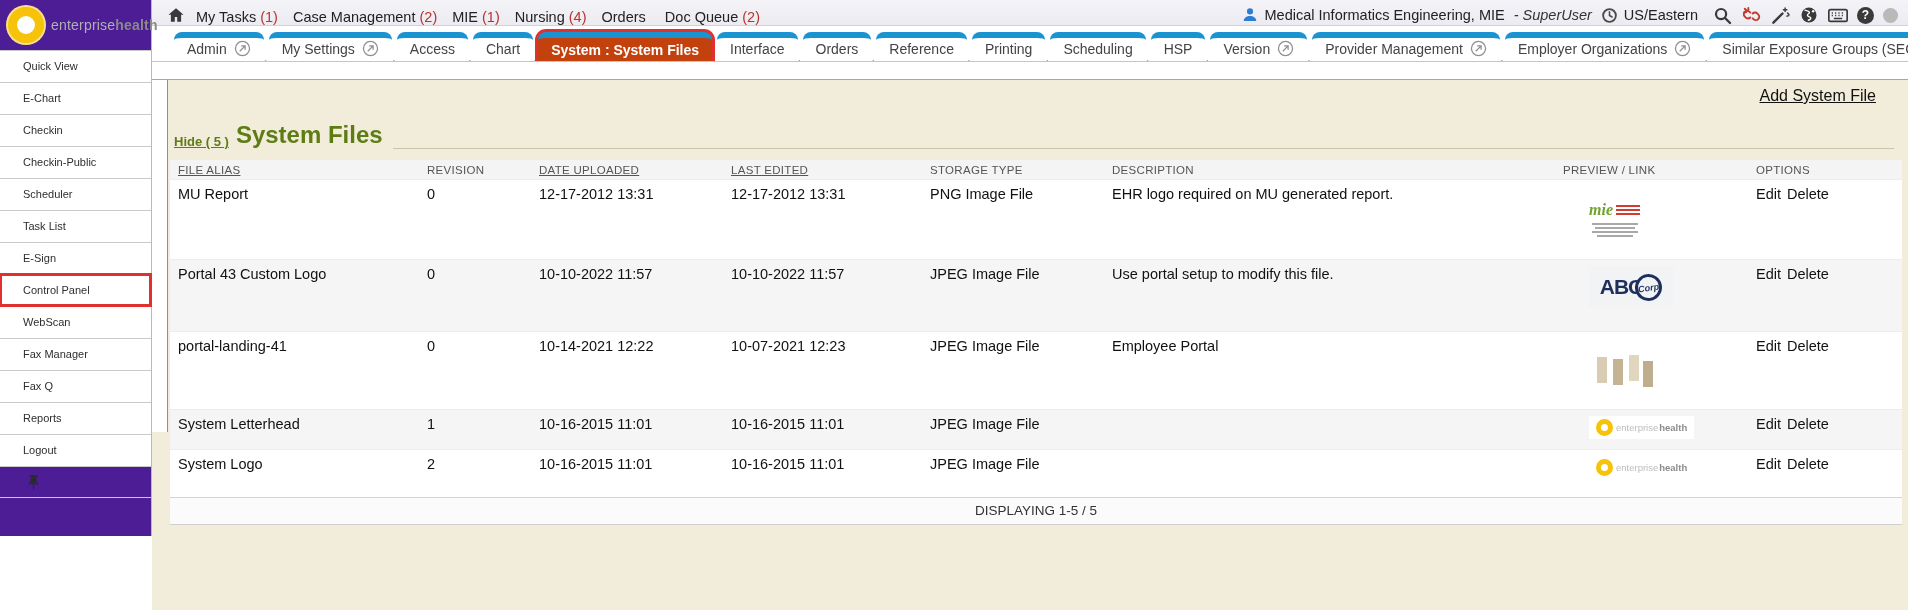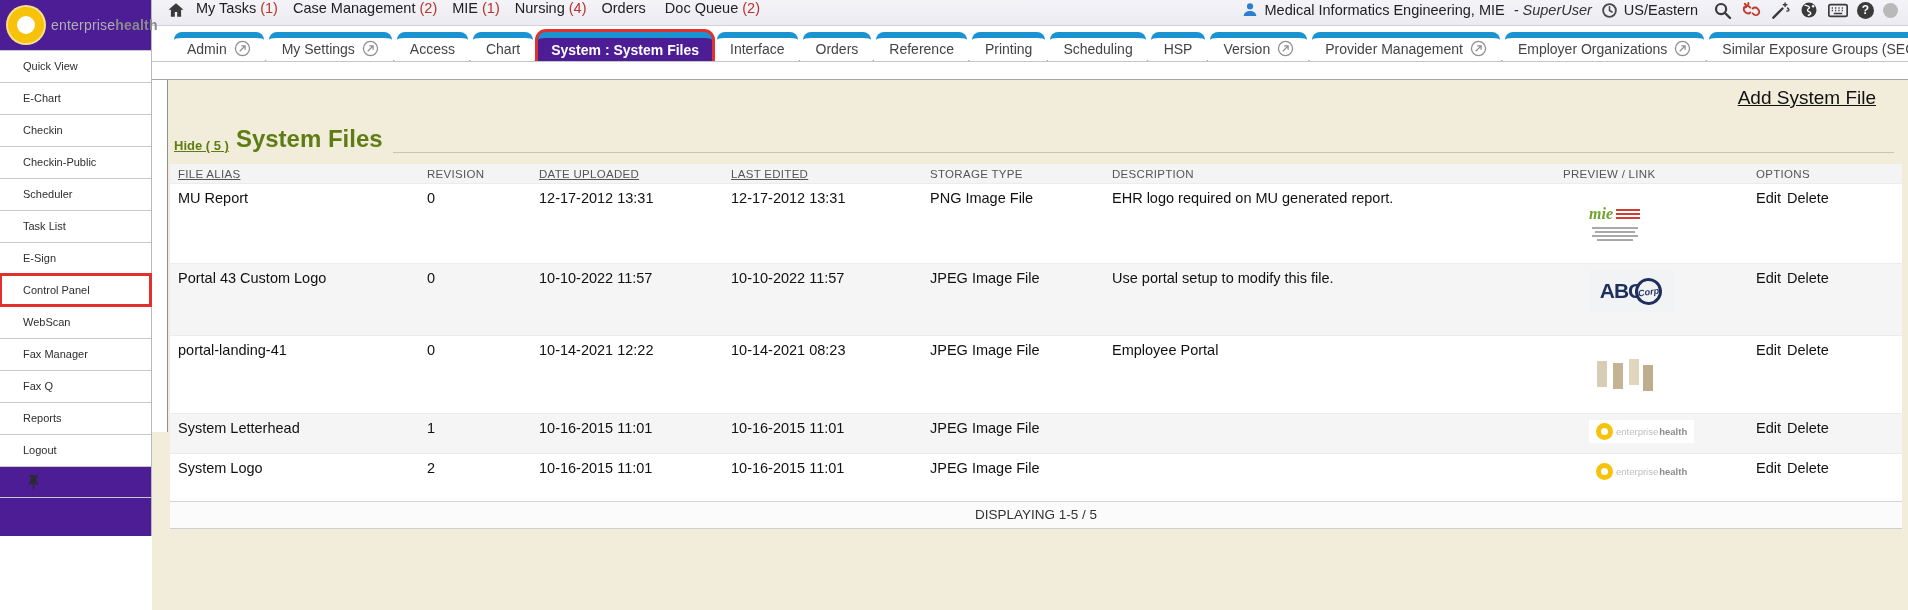--- a/index.html
+++ b/index.html
@@ -16,44 +16,44 @@
   .logo-word .w2 { color:#8a8a8a; font-weight:bold; }
   .side-list { list-style:none; }
   .side-item { height:32px; line-height:31px; padding-left:23px; font-size:11px; color:#2e2e2e; border-top:1px solid #c9c9c9; cursor:pointer; background:#fff; }
   .side-item.highlight { outline:3px solid #e0312e; outline-offset:-2px; }
   .pin-row { height:32px; border-top:1px solid #c9c9c9; border-bottom:1px solid #c9c9c9; display:flex; align-items:center; padding-left:23px; cursor:pointer; }
 
   
   .main { margin-left:152px; height:610px; display:flex; flex-direction:column; }
 
   
-  .topbar { height:26px; background:linear-gradient(#f4f3f8,#ecebf1); border-bottom:1px solid #d2d1da; display:flex; align-items:flex-start; padding:0 10px 0 14px; font-size:14.5px; color:#222; white-space:nowrap; }
+  .topbar { height:26px; background:linear-gradient(#f4f3f8,#ecebf1); border-bottom:1px solid #d2d1da; display:flex; align-items:flex-end; padding:0 10px 0 14px; font-size:14.5px; color:#222; white-space:nowrap; }
   .topbar .navitem { margin-right:15px; cursor:pointer; }
   .topbar .count { color:#b6342c; }
   .top-spacer { flex:1; }
   .icn { display:inline-flex; align-items:center; justify-content:center; width:20px; height:20px; vertical-align:middle; }
   .userwrap { display:flex; align-items:center; gap:5px; margin-right:8px; }
   .role { font-style:italic; color:#333; margin-left:4px; }
   .tzwrap { display:flex; align-items:center; gap:4px; margin-right:14px; }
   .iconset { display:flex; align-items:center; gap:9px; }
   .help-badge { width:17px; height:17px; border-radius:50%; background:#3a3a3a; color:#fff; font-weight:bold; font-size:12px; display:flex; align-items:center; justify-content:center; cursor:pointer; }
   .presence-dot { width:15px; height:15px; border-radius:50%; background:#b9b9b9; }
 
   
   .tabbar { height:36px; background:#fff; border-bottom:1px solid #c4c4cc; display:flex; align-items:flex-end; gap:5px; padding:0 0 0 22px; overflow:hidden; white-space:nowrap; }
   .tab { position:relative; display:inline-flex; align-items:center; gap:7px; height:29px; padding:0 13px 2px 13px; background:#fff; border-top:6px solid #1a93d0; border-radius:8px 8px 0 0; font-size:14px; color:#444; cursor:pointer; flex:0 0 auto; }
   .tab:not(.active)::after { content:","; position:absolute; right:-4px; bottom:-4px; color:#555; font-size:15px; }
-  .tab.active { background:#4c1d95; border-top-color:#1a93d0; color:#fff; font-weight:bold; box-shadow:0 0 0 3px #e0312e; padding-bottom:0; }
+  .tab.active { background:#c2410c; border-top-color:#1a93d0; color:#fff; font-weight:bold; box-shadow:0 0 0 3px #e0312e; padding-bottom:0; }
   .popout { width:17px; height:17px; flex:0 0 auto; }
 
   
   .band { height:18px; background:#fff; border-bottom:1px solid #a6a6a6; }
   .content { position:relative; flex:1; background:#f2ecda; }
   .gutter { position:absolute; left:0; top:0; width:16px; height:352px; background:#fff; border-right:1px solid #8f8f8f; }
-  .addrow { text-align:right; padding:7px 32px 0 0; font-size:19px; }
+  .addrow { text-align:right; padding:7px 32px 0 0; font-size:16px; }
   .addlink { color:#111; text-decoration:underline; cursor:pointer; }
   .titlerow { display:flex; align-items:flex-end; margin:16px 14px 0 22px; }
   .hidelink { color:#5d7d14; font-weight:bold; font-size:13px; text-decoration:underline; cursor:pointer; }
   .pagetitle { color:#5d7d14; font-weight:bold; font-size:24px; margin-left:7px; }
   .rule { flex:1; height:1px; background:#cbc4a9; margin-left:10px; }
 
   
   table.files { width:1732px; margin:11px 0 0 18px; border-collapse:collapse; background:#fff; table-layout:fixed; font-size:14.5px; }
   col.c-alias{width:249px;} col.c-rev{width:112px;} col.c-up{width:192px;} col.c-ed{width:199px;}
   col.c-st{width:182px;} col.c-desc{width:451px;} col.c-pv{width:193px;} col.c-opt{width:154px;}
@@ -375,21 +375,21 @@
                 </span>
               </td>
               <td data-interactable="false">
                 <span class="optlink" data-interactable="true">Edit</span><span class="optlink" data-interactable="true">Delete</span>
               </td>
             </tr>
             <tr data-interactable="false" class="r3">
               <td data-interactable="false">portal-landing-41</td>
               <td data-interactable="false">0</td>
               <td data-interactable="false">10-14-2021 12:22</td>
-              <td data-interactable="false">10-14-2021 08:23</td>
+              <td data-interactable="false">10-07-2021 12:23</td>
               <td data-interactable="false">JPEG Image File</td>
               <td data-interactable="false">Employee Portal</td>
               <td data-interactable="false">
                 <span class="pvwrap" data-interactable="true">
                   
                   
                   <span class="pv-city" data-interactable="false"></span>
                   
                 </span>
               </td>

